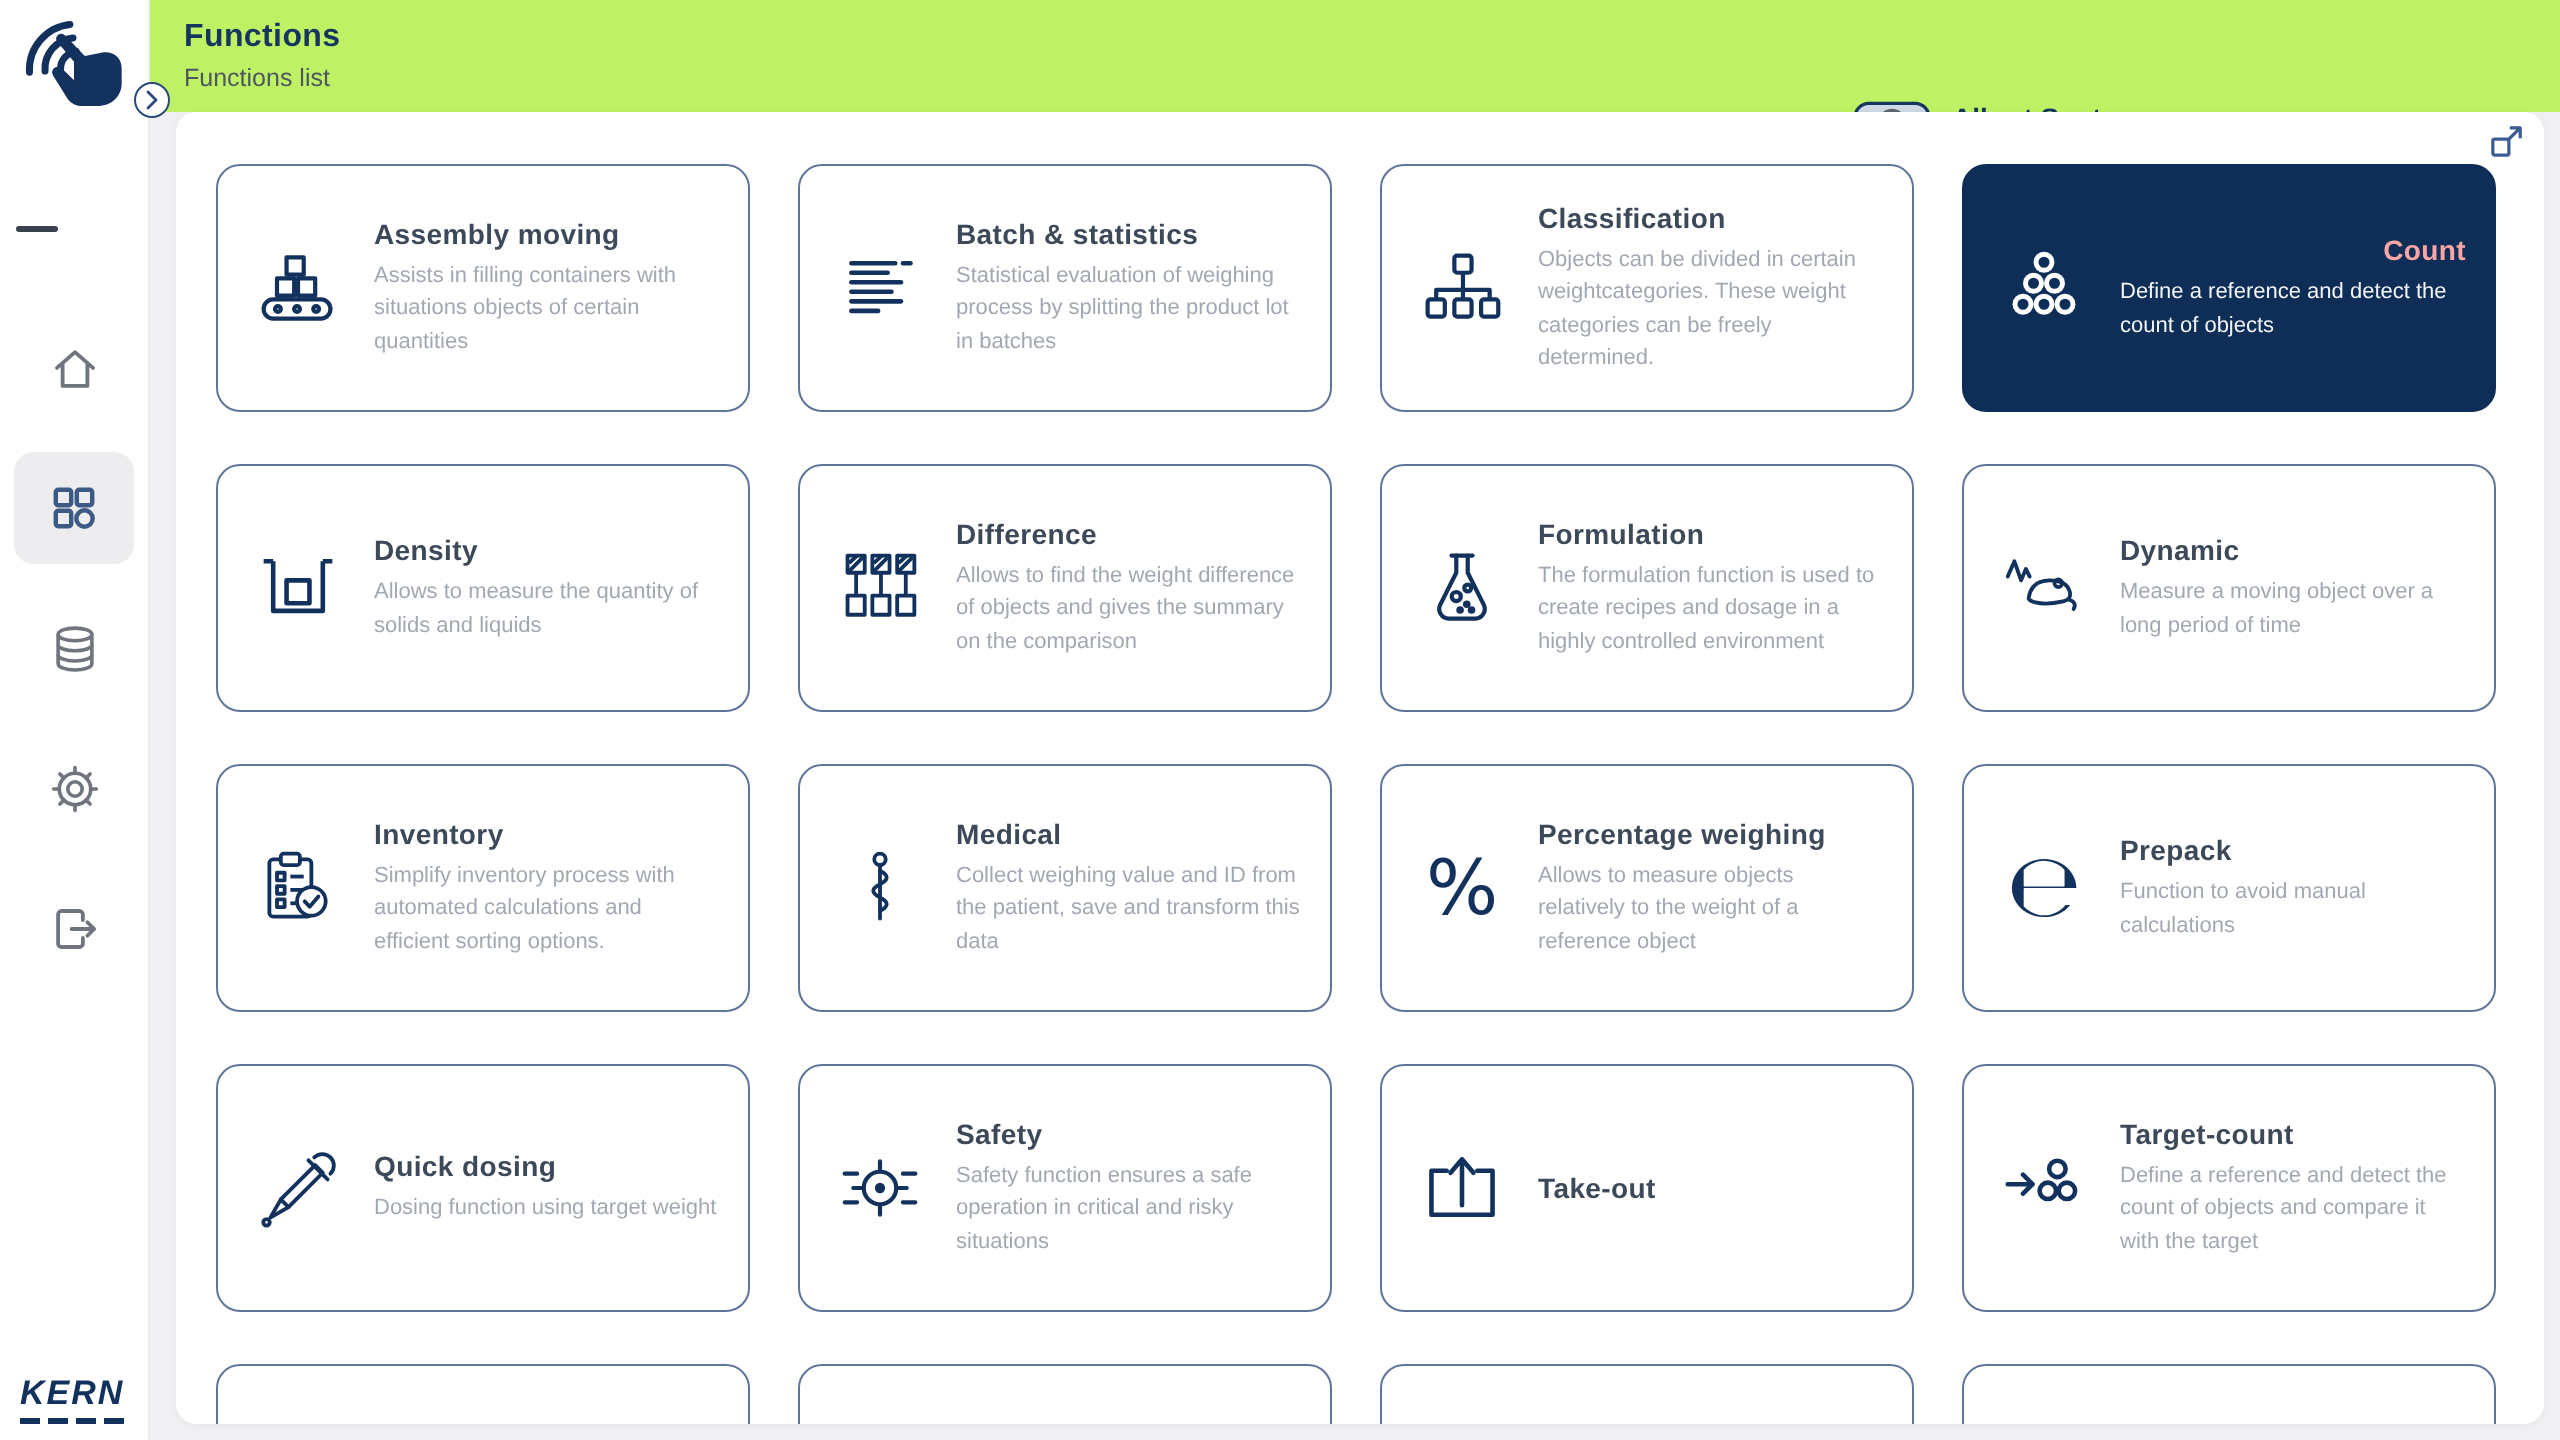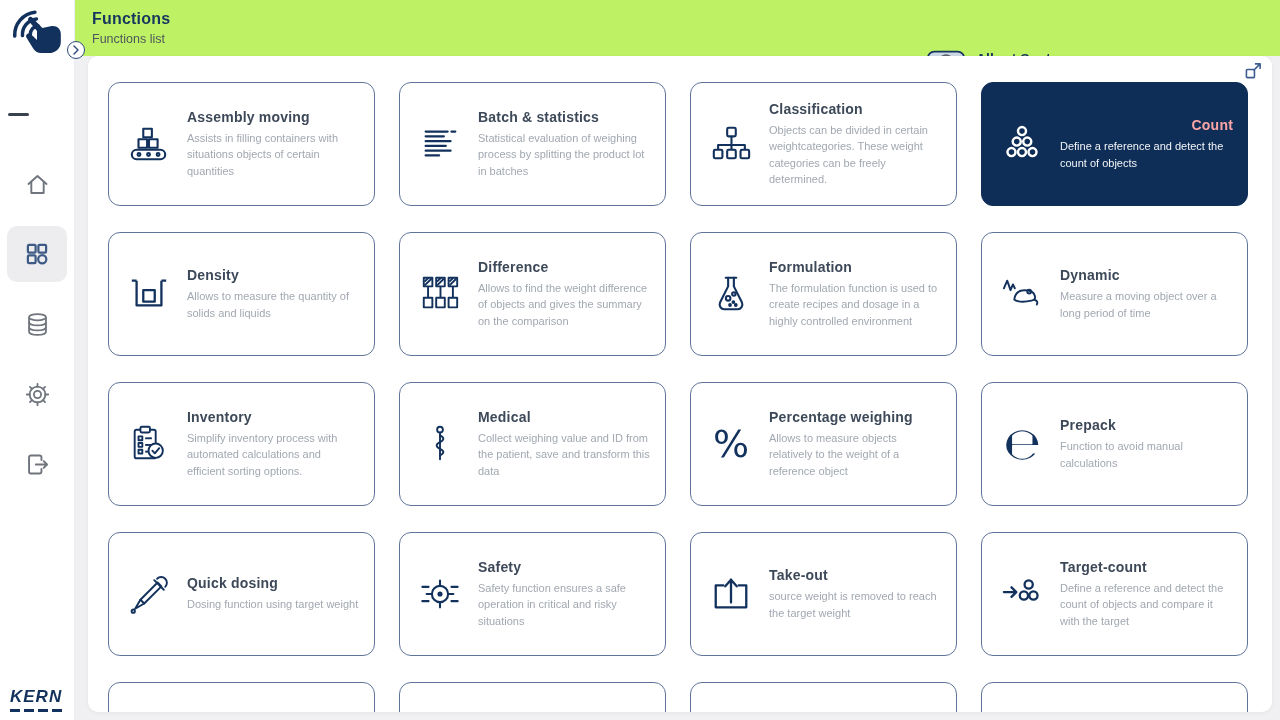--- a/index.html
+++ b/index.html
@@ -465,21 +465,20 @@
 
     <div class="card">
       <span class="card-icon">
         <svg width="42" height="42" viewBox="0 0 44 44" fill="none" stroke="currentColor" stroke-width="2.4" stroke-linecap="round" stroke-linejoin="round">
           <path d="M14 13 h-8 v23 h32 V13 h-8"></path>
           <path d="M22 31 V7 M22 7 l-6 7 M22 7 l6 7"></path>
         </svg>
       </span>
       <span class="card-text">
         <span class="card-title">Take-out</span>
-        <span class="card-desc">source weight is removed to reach the target weight</span>
       </span>
     </div>
 
     <div class="card">
       <span class="card-icon">
         <svg width="42" height="42" viewBox="0 0 44 44" fill="none" stroke="currentColor" stroke-width="2.4" stroke-linecap="round">
           <path d="M3 20 h13 M16 20 l-5-5 M16 20 l-5 5"></path>
           <circle cx="29" cy="12" r="4.3"></circle>
           <circle cx="24" cy="23.5" r="4.3"></circle>
           <circle cx="34" cy="23.5" r="4.3"></circle>

